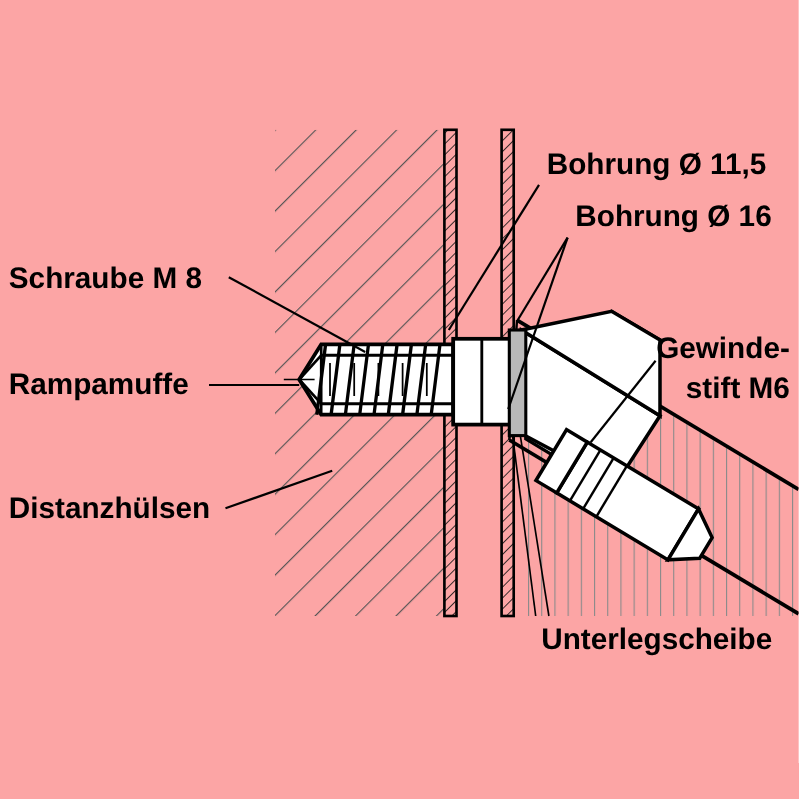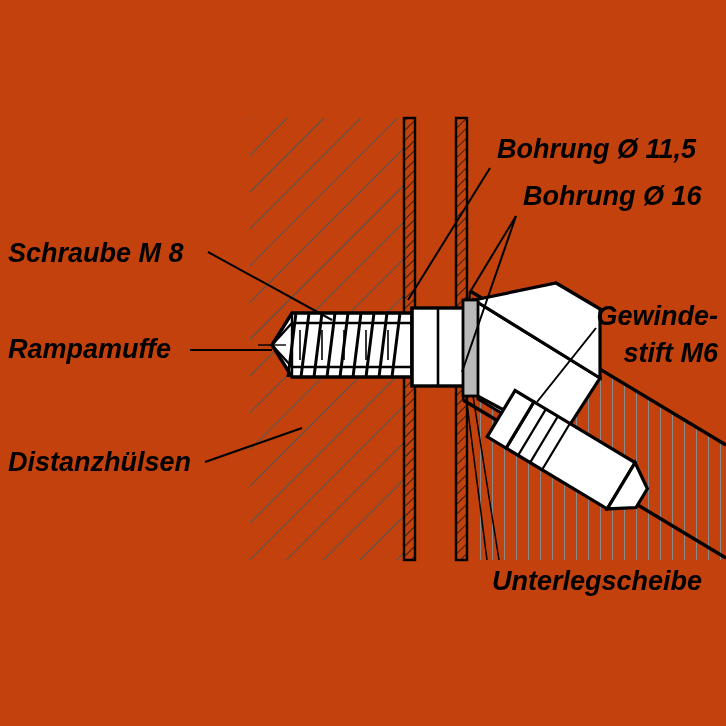--- a/index.html
+++ b/index.html
@@ -4,22 +4,21 @@
 <style>
   html,body{margin:0;padding:0;background:#ffffff;}
   body{
     width:726px;height:726px;
     font-family:"Liberation Sans", sans-serif;
     overflow:hidden;
     position:relative;
   }
   #diagram-root{
     position:absolute;left:0;top:0;width:726px;height:726px;
-    background:#c2410c;
-    font-style:italic;
+    background:#fca5a5;
   }
   svg#drawing{display:block;width:726px;height:726px;}
   .lbl{
     font-family:"Liberation Sans", sans-serif;
     font-weight:bold;
     font-size:27px;
     fill:#000000;
   }
 </style>
 </head>

